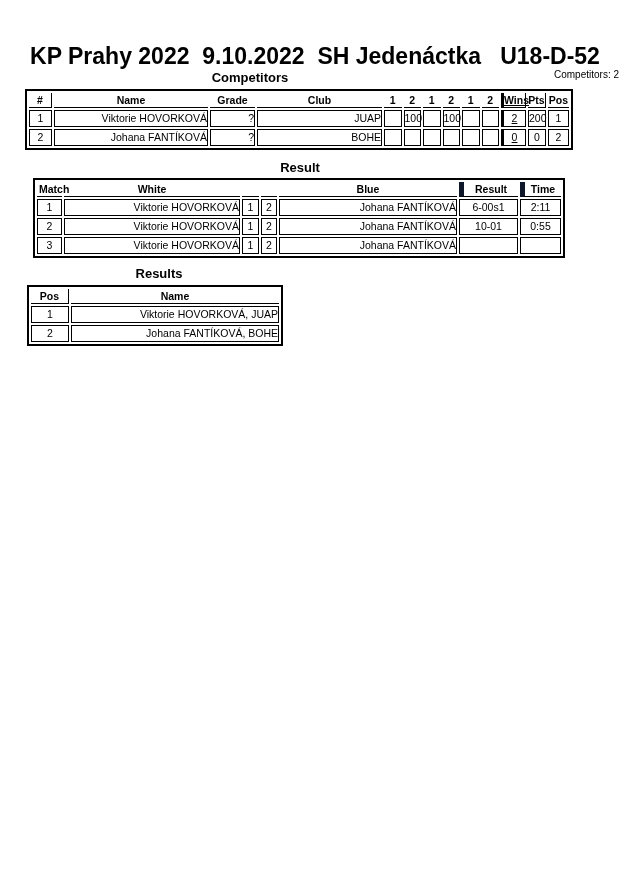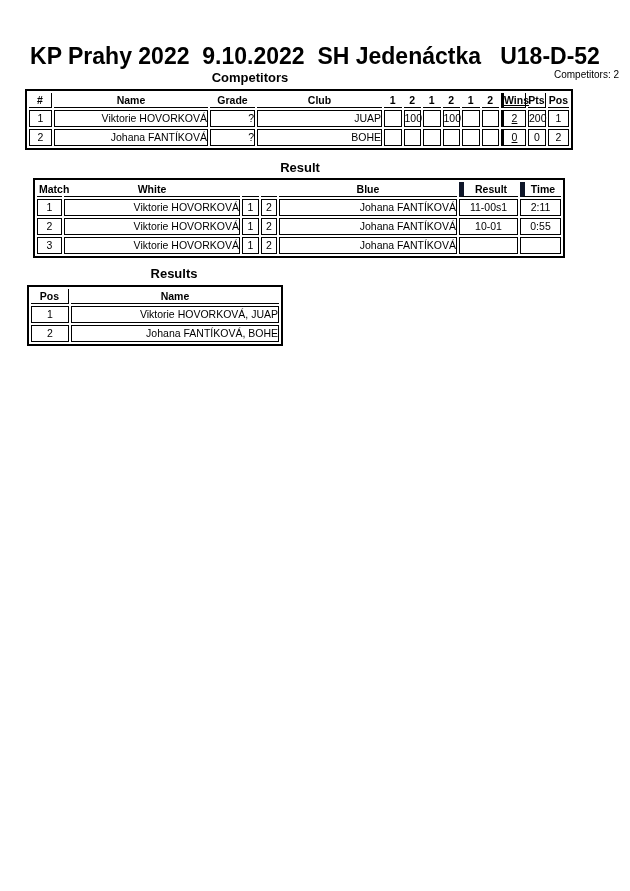--- a/index.html
+++ b/index.html
@@ -26,21 +26,21 @@
   }
   .section-heading {
     position: absolute;
     transform: translateX(-50%);
     font-size: 13px; font-weight: bold;
     line-height: 15px;
     white-space: nowrap;
   }
   #h-competitors { left: 250px; top: 70px; }
   #h-matches     { left: 300px; top: 160px; }
-  #h-results     { left: 174px; top: 266px; }
+  #h-results     { left: 159px; top: 266px; }
   .count-label {
     position: absolute;
     top: 68px; right: 11px;
     font-size: 10px; line-height: 13px;
   }
   table {
     position: absolute;
     table-layout: fixed;
     border-collapse: separate;
     border-spacing: 2px;
@@ -176,21 +176,21 @@
         <th class="sep-l">Time</th>
       </tr>
     </thead>
     <tbody>
       <tr>
         <td>1</td>
         <td class="l">Viktorie HOVORKOVÁ</td>
         <td>1</td>
         <td>2</td>
         <td class="l">Johana FANTÍKOVÁ</td>
-        <td>11-00s1</td>
+        <td>6-00s1</td>
         <td>2:11</td>
       </tr>
       <tr>
         <td>2</td>
         <td class="l">Viktorie HOVORKOVÁ</td>
         <td>1</td>
         <td>2</td>
         <td class="l">Johana FANTÍKOVÁ</td>
         <td>10-01</td>
         <td>0:55</td>

